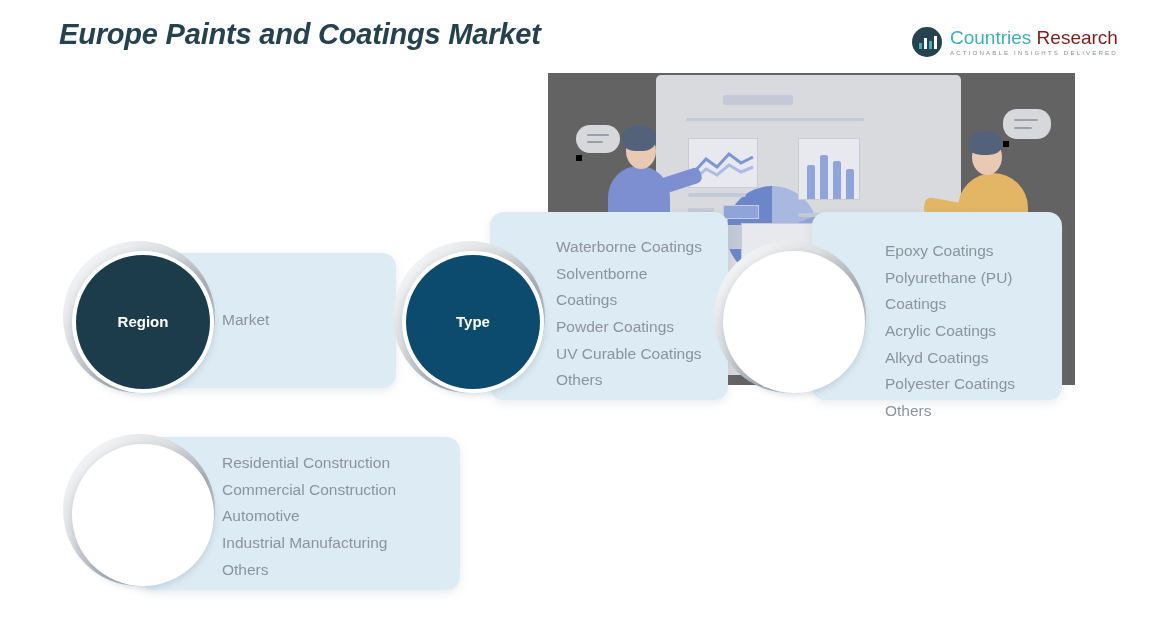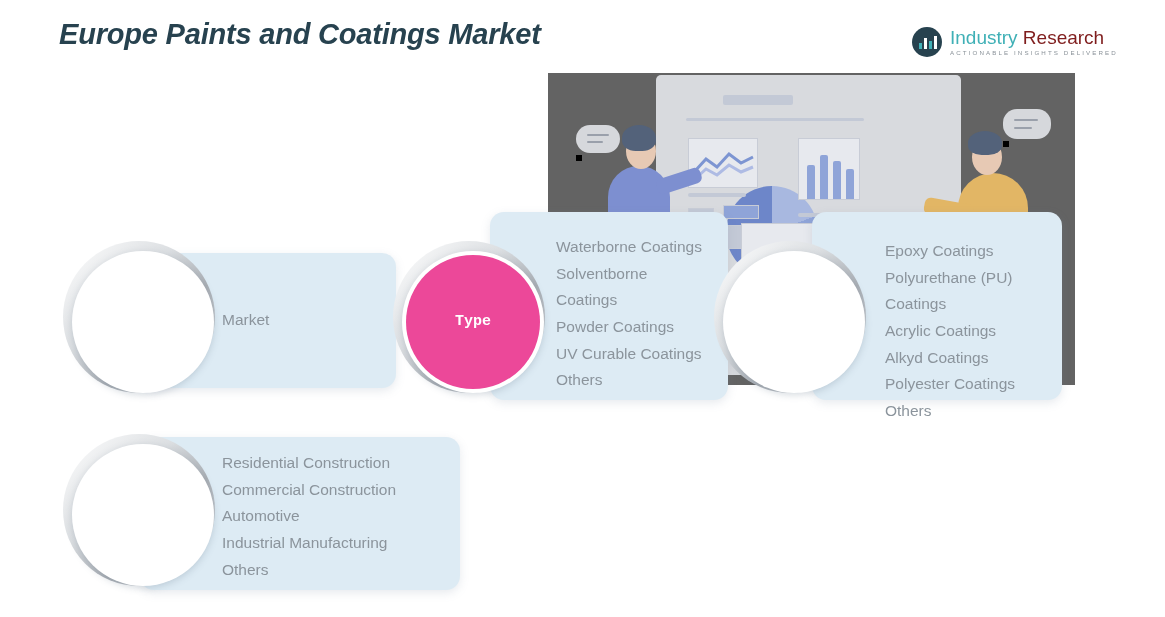--- a/index.html
+++ b/index.html
@@ -94,21 +94,21 @@
   <div class="logo">
     <div class="logo-mark">
       <div class="bars">
           <i></i>
           <i></i>
           <i></i>
           <i></i>
         </div>
     </div>
     <div class="logo-text">
-      <div class="l1"><span>Industry</span><b> Research</b></div>
+      <div class="l1"><span>Countries</span><b> Research</b></div>
       <div class="l2">Actionable Insights Delivered</div>
     </div>
   </div>
 
   <div class="illus">
 
     <div class="ill-board"></div>
     <div class="ill-band" style="left:175px;top:22px;width:70px;height:10px;"></div>
     <div class="ill-band" style="left:138px;top:45px;width:178px;height:3px;background:#c3c9d6;"></div>
 
@@ -161,35 +161,36 @@
       <circle cx="74" cy="62" r="3.5" fill="#d6d8dc"></circle>
     </svg>
   </div>
 
   <div class="group">
     <div class="panel" style="left:140px;top:253px;width:256px;height:135px;"></div>
     <div class="panel-items" style="left:222px;top:307px;width:165px;">Market</div>
     <div class="circle-wrap" style="left:63px;top:241px;">
       <div class="circle-shadow"></div>
       <div class="circle-ring"></div>
+      <div class="circle-core" style="background:#1c3c4c;">Region</div>
     </div>
   </div>
 
   <div class="group">
     <div class="panel" style="left:490px;top:212px;width:238px;height:188px;"></div>
     <div class="panel-items" style="left:556px;top:234px;width:190px;">Waterborne Coatings
 Solventborne
 Coatings
 Powder Coatings
 UV Curable Coatings
 Others</div>
     <div class="circle-wrap" style="left:393px;top:241px;">
       <div class="circle-shadow"></div>
       <div class="circle-ring"></div>
-      <div class="circle-core" style="background:#ec4899;font-family:Liberation Mono, monospace;">Type</div>
+      <div class="circle-core" style="background:#0c4a6e;">Type</div>
     </div>
   </div>
 
   <div class="group">
     <div class="panel" style="left:812px;top:212px;width:250px;height:188px;"></div>
     <div class="panel-items" style="left:885px;top:238px;width:180px;">Epoxy Coatings
 Polyurethane (PU)
 Coatings
 Acrylic Coatings
 Alkyd Coatings

